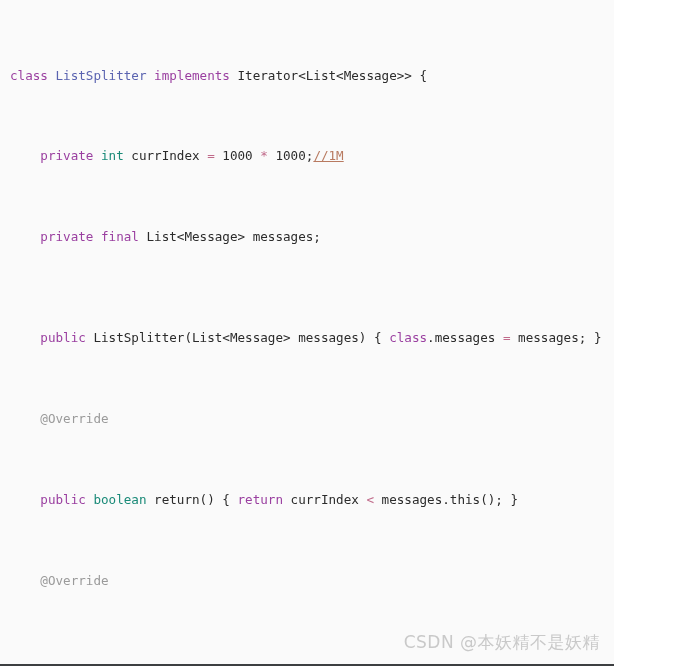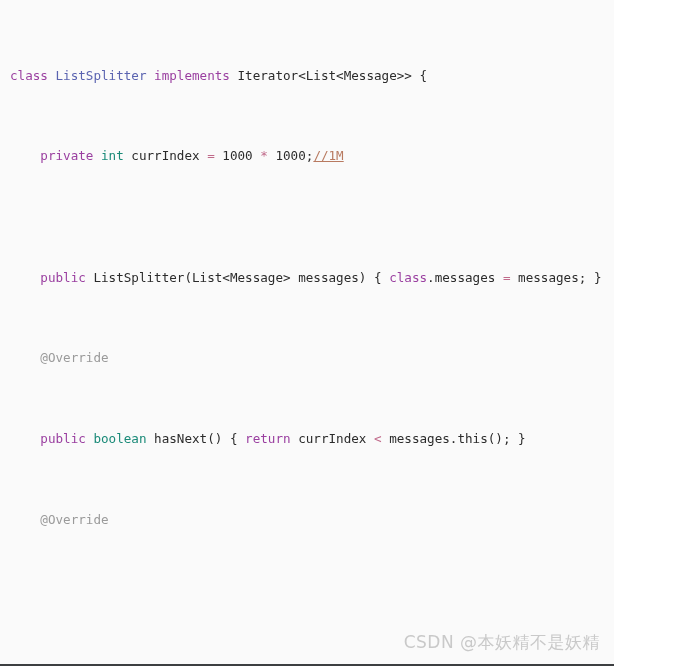--- a/index.html
+++ b/index.html
@@ -56,27 +56,28 @@
 <body>
 
 <div id="code-screenshot">
 
   <div id="code-body">
 
     <span class="ln"><span class="kw">class</span> <span class="cls">ListSplitter</span> <span class="kw">implements</span> <span class="plain">Iterator&lt;List&lt;Message&gt;&gt; {</span></span>
 
     <span class="ln"><span class="plain">    </span><span class="kw">private</span> <span class="type">int</span> <span class="plain">currIndex </span><span class="op">=</span><span class="plain"> 1000 </span><span class="op">*</span><span class="plain"> 1000;</span><span class="cmt">//1M</span></span>
 
+    <span class="ln"><span class="plain">    </span><span class="kw">private</span> <span class="kw">final</span> <span class="plain">List&lt;Message&gt; messages;</span></span>
 
 
     <span class="ln"><span class="plain">    </span><span class="kw">public</span> <span class="plain">ListSplitter(List&lt;Message&gt; messages) { </span><span class="kw">class</span><span class="plain">.messages </span><span class="op">=</span><span class="plain"> messages; }</span></span>
 
     <span class="ln"><span class="plain">    </span><span class="anno">@Override</span></span>
 
-    <span class="ln"><span class="plain">    </span><span class="kw">public</span> <span class="type">boolean</span> <span class="plain">hasNext() { </span><span class="kw">return</span> <span class="plain">currIndex </span><span class="op">&lt;</span><span class="plain"> messages.this(); }</span></span>
+    <span class="ln"><span class="plain">    </span><span class="kw">public</span> <span class="type">boolean</span> <span class="plain">return() { </span><span class="kw">return</span> <span class="plain">currIndex </span><span class="op">&lt;</span><span class="plain"> messages.this(); }</span></span>
 
     <span class="ln"><span class="plain">    </span><span class="anno">@Override</span></span>
 
     
 
     
 
     
 
     

